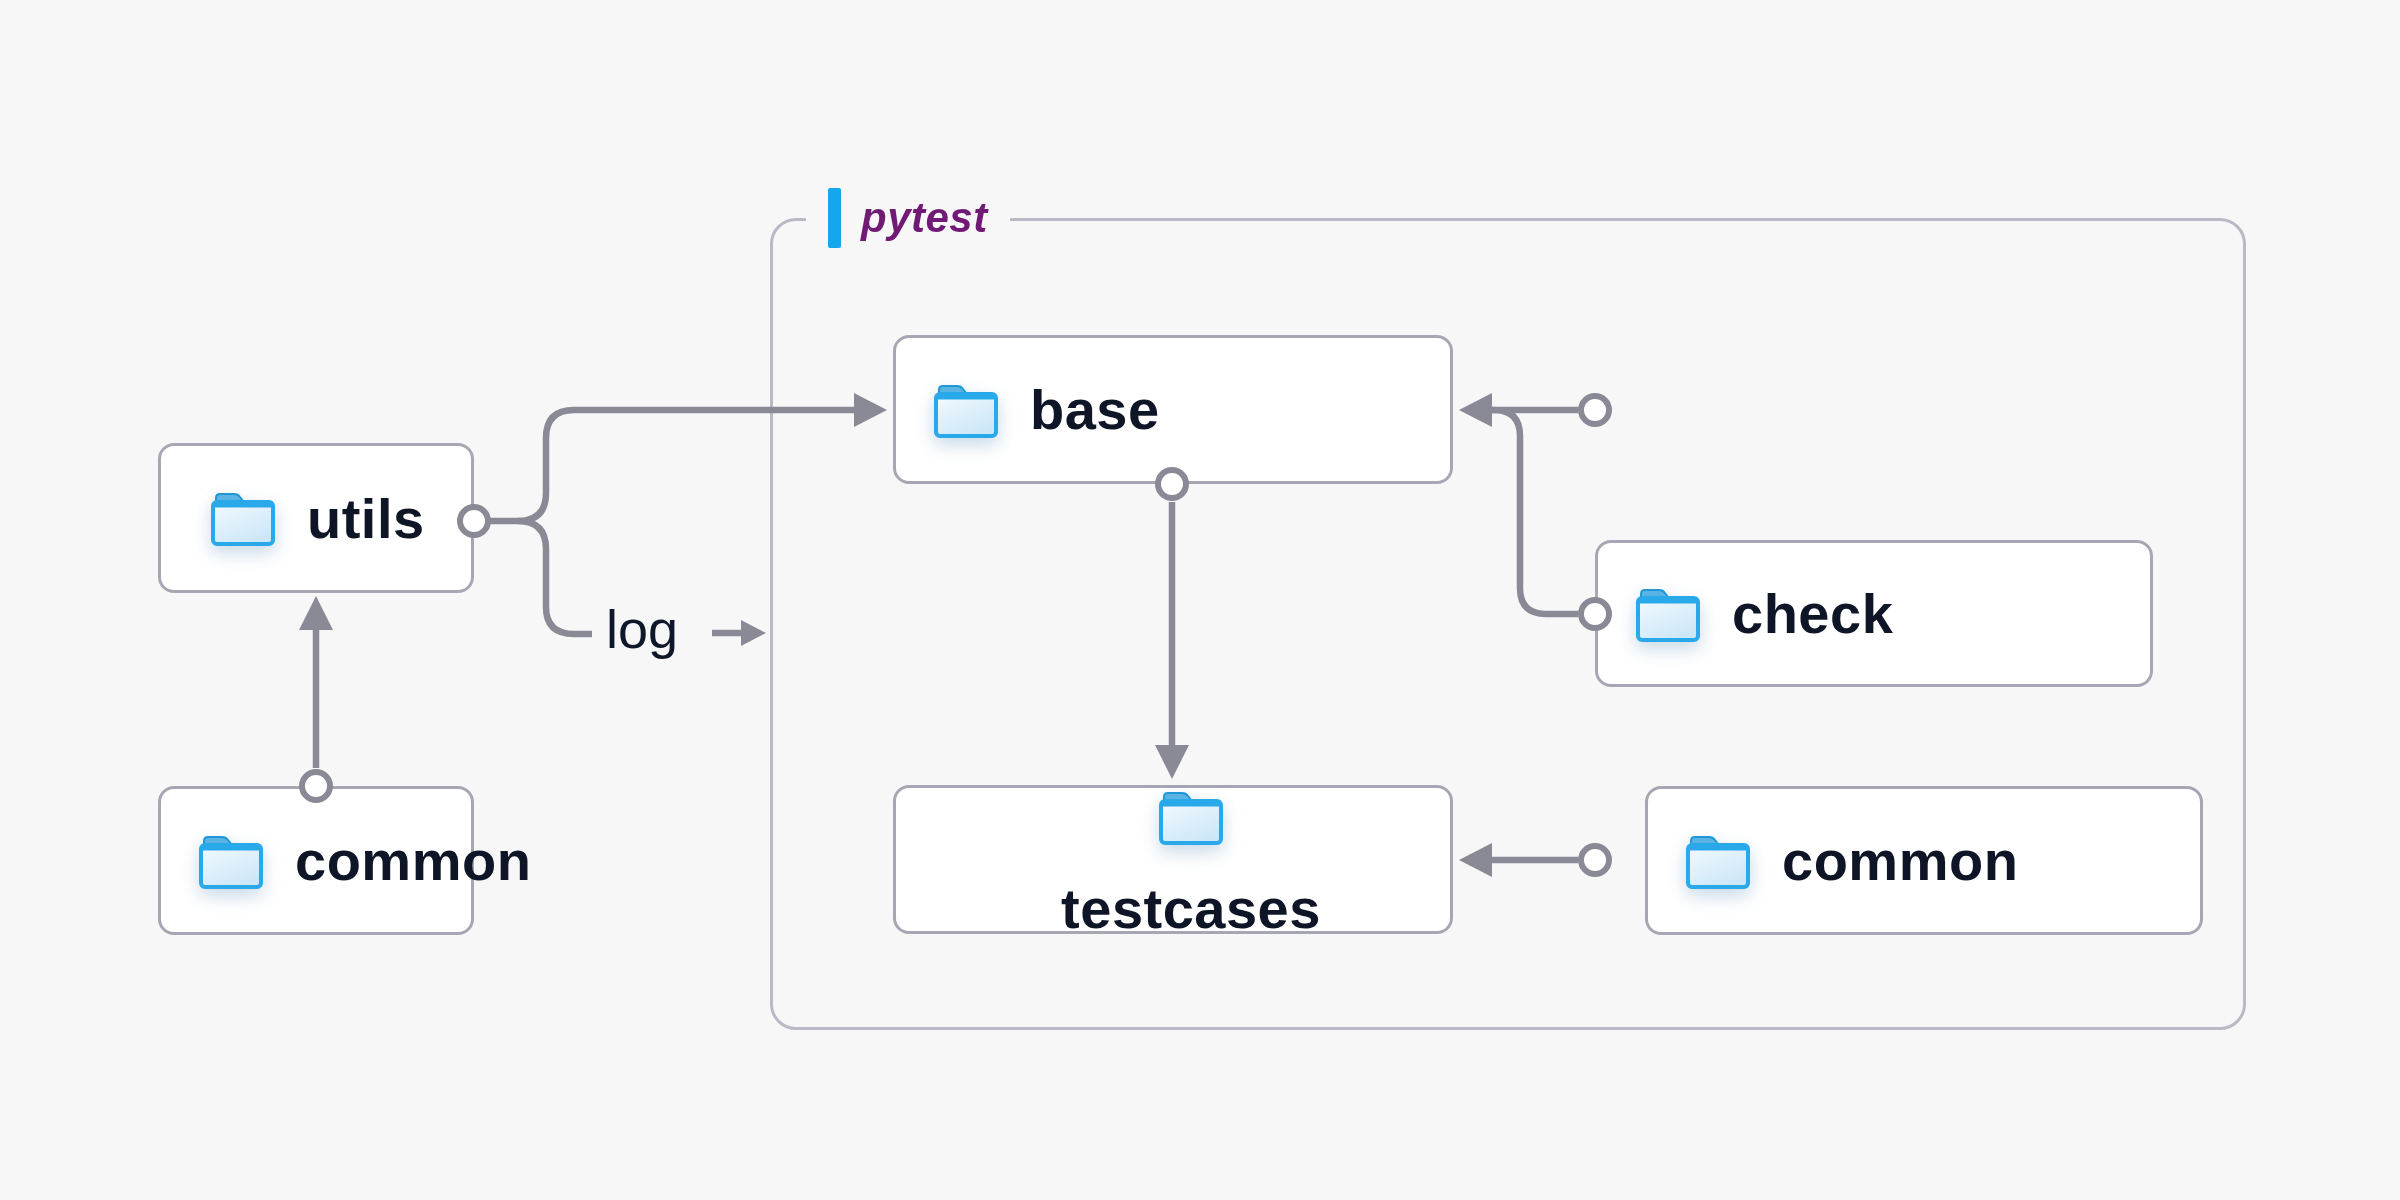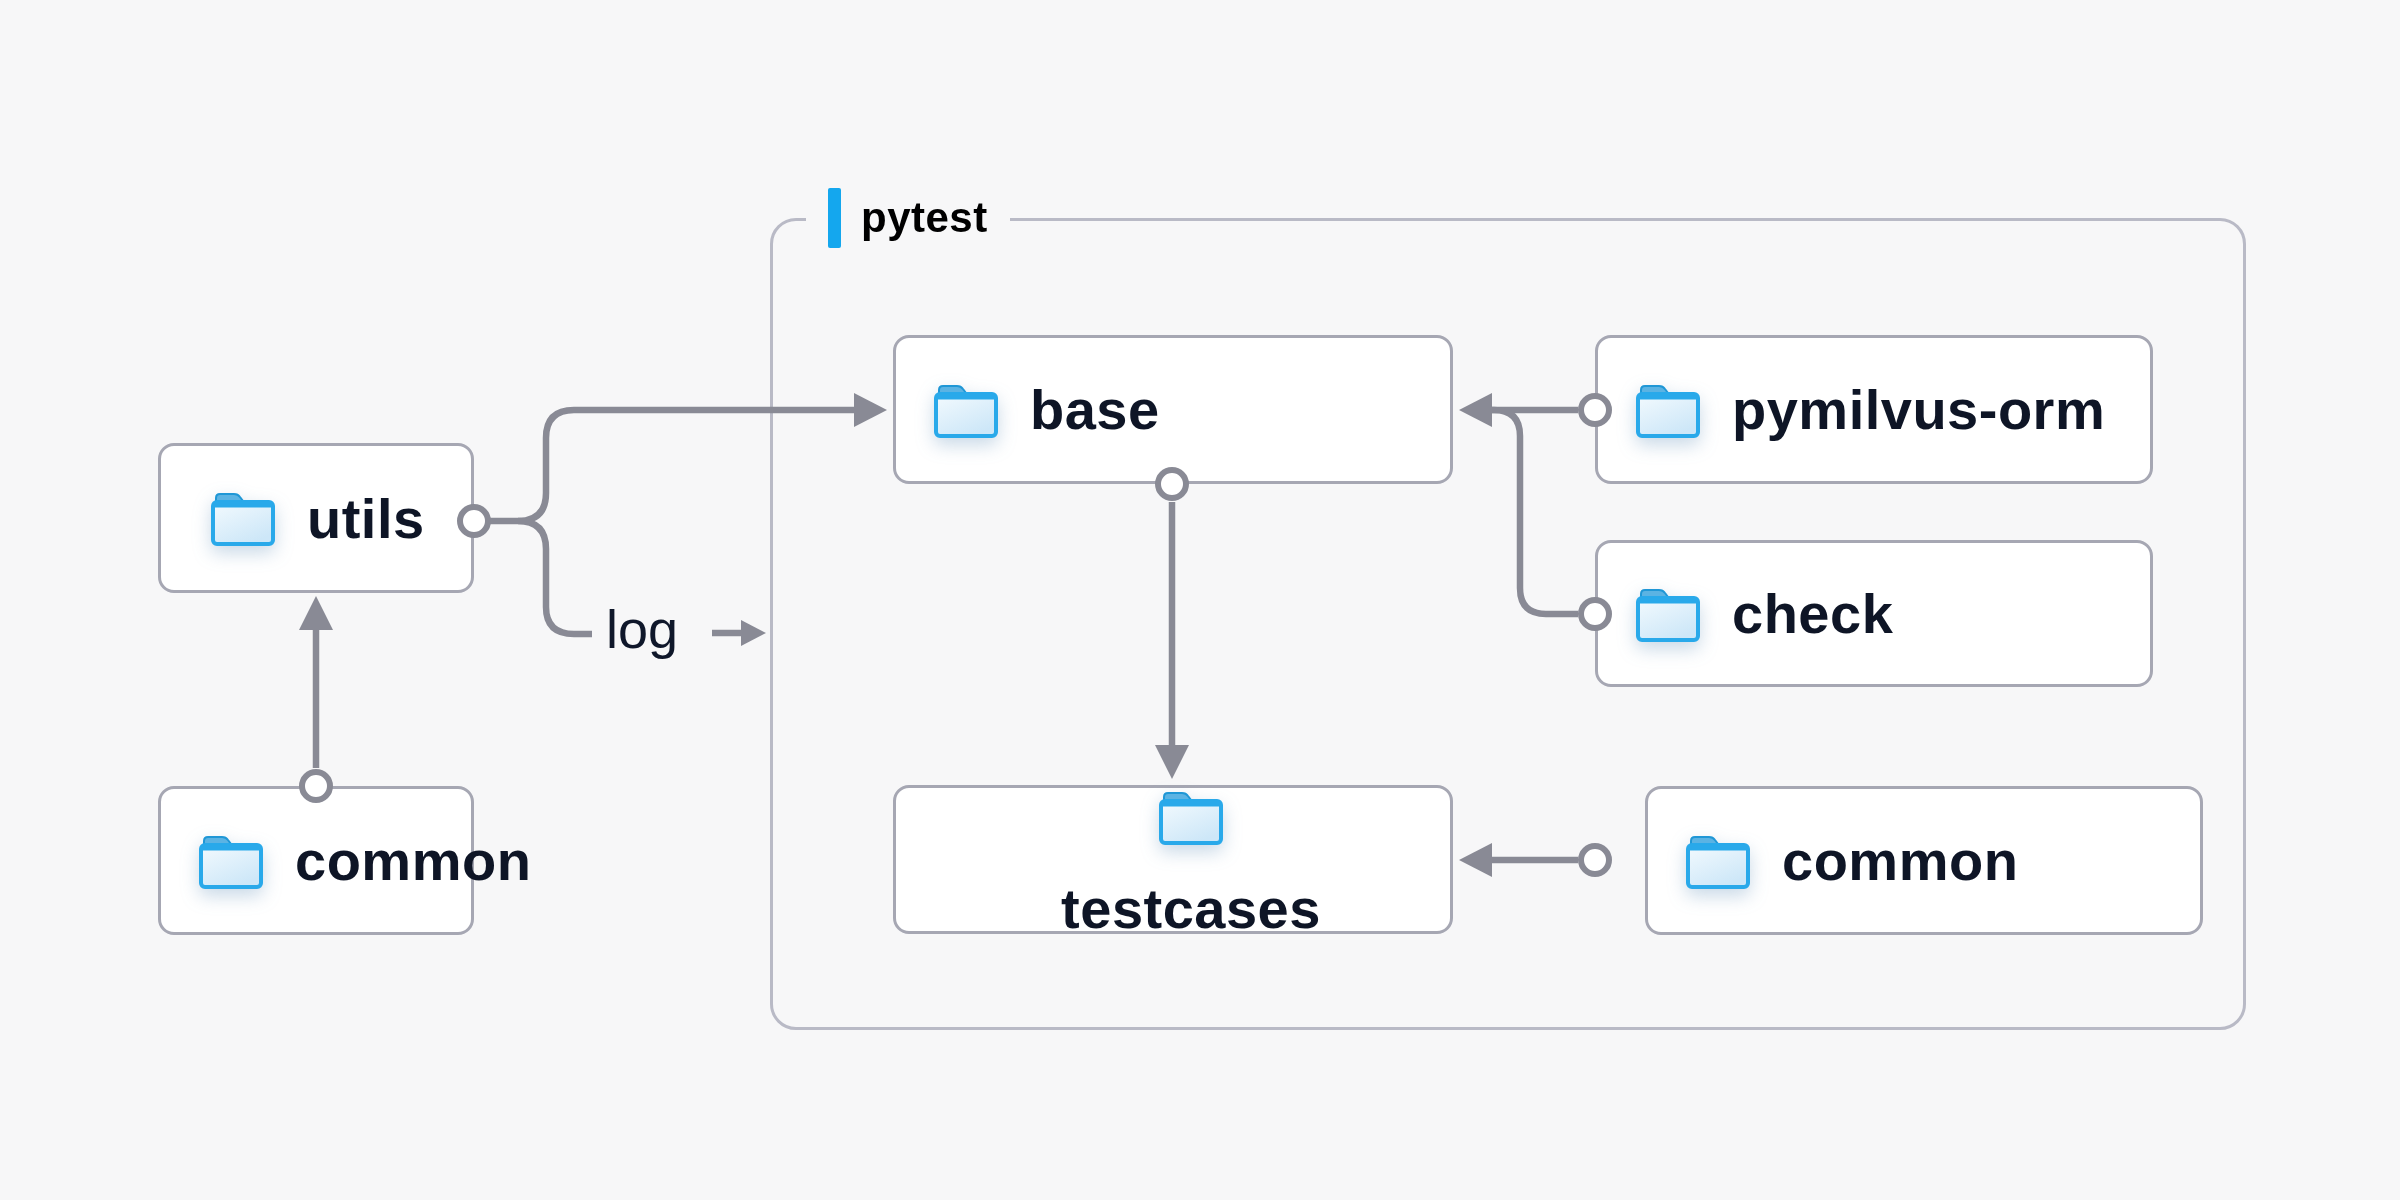--- a/index.html
+++ b/index.html
@@ -34,22 +34,23 @@
     z-index: 3;
   }
   .group-label .bar {
     width: 13px; height: 60px;
     background: #14a7ee;
     border-radius: 2px;
   }
   .group-label .text {
     font-size: 42px;
     font-weight: 700;
-    color: #000000;
+    color: #701a75;
     letter-spacing: 0.5px;
+    font-style: italic;
   }
 
   
   .node {
     position: absolute;
     display: flex;
     align-items: center;
     gap: 30px;
     padding-left: 36px;
     background: #ffffff;
@@ -136,28 +137,20 @@
 
   <div class="node" id="node-base">
     <svg class="folder-icon" viewBox="0 0 68 58">
       <path d="M7 16 L7 9 Q7 5 11 5 L25 5 Q29 5 31 8 L37 16 Z" fill="#5bb3e3" stroke="#1f97d6" stroke-width="2"></path>
       <rect x="4" y="13" width="60" height="42" rx="4" fill="url(#fg1)" stroke="#29a9ea" stroke-width="4"></rect>
       <line x1="5" y1="15.5" x2="63" y2="15.5" stroke="#29a9ea" stroke-width="6"></line>
     </svg>
     <span class="label">base</span>
   </div>
 
-  <div class="node" id="node-pymilvus">
-    <svg class="folder-icon" viewBox="0 0 68 58">
-      <path d="M7 16 L7 9 Q7 5 11 5 L25 5 Q29 5 31 8 L37 16 Z" fill="#5bb3e3" stroke="#1f97d6" stroke-width="2"></path>
-      <rect x="4" y="13" width="60" height="42" rx="4" fill="url(#fg1)" stroke="#29a9ea" stroke-width="4"></rect>
-      <line x1="5" y1="15.5" x2="63" y2="15.5" stroke="#29a9ea" stroke-width="6"></line>
-    </svg>
-    <span class="label">pymilvus-orm</span>
-  </div>
 
   <div class="node" id="node-check">
     <svg class="folder-icon" viewBox="0 0 68 58">
       <path d="M7 16 L7 9 Q7 5 11 5 L25 5 Q29 5 31 8 L37 16 Z" fill="#5bb3e3" stroke="#1f97d6" stroke-width="2"></path>
       <rect x="4" y="13" width="60" height="42" rx="4" fill="url(#fg1)" stroke="#29a9ea" stroke-width="4"></rect>
       <line x1="5" y1="15.5" x2="63" y2="15.5" stroke="#29a9ea" stroke-width="6"></line>
     </svg>
     <span class="label">check</span>
   </div>
 

